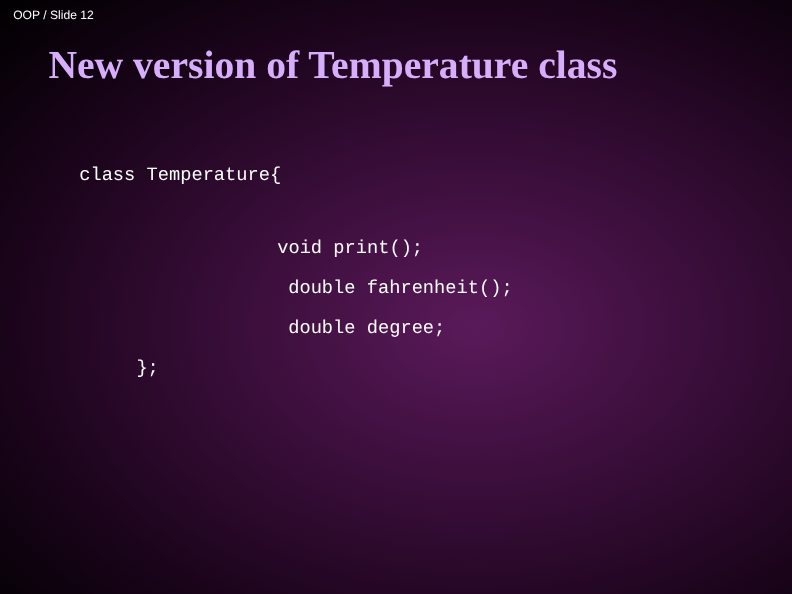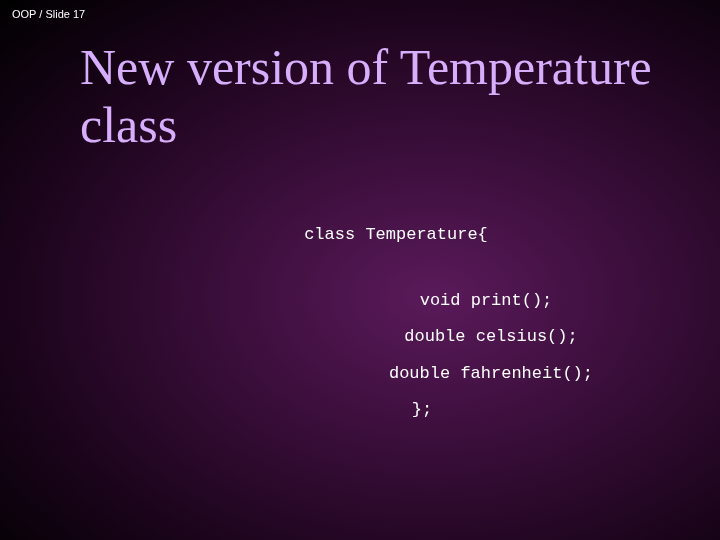--- a/index.html
+++ b/index.html
@@ -17,47 +17,46 @@
     }
     .header {
       color: #ffffff;
       font-size: 11px;
       padding: 8px 12px;
       font-weight: normal;
     }
     .title {
       color: #d7aefb;
       font-family: 'Times New Roman', Times, serif;
-      font-size: 50px;
-      font-weight: normal;
-      padding: 10px 0 0 80px;
+      font-size: 36px;
+      font-weight: bold;
+      padding: 10px 0 0 44px;
     }
     .code-block {
       color: #ffffff;
       font-family: 'Courier New', Courier, monospace;
       font-size: 17px;
       margin-top: 68px;
       padding-left: 72px;
       line-height: 1.5;
     }
     .code-line {
       white-space: pre;
       margin-bottom: 11px;
-      text-align: center;
     }
     .indent1 { padding-left: 156px; }
     .indent2 { padding-left: 180px; margin-top: 40px; }
     .indent3 { padding-left: 190px; }
     .indent4 { padding-left: 52px; }
   </style>
 </head>
 <body>
 
-<div class="header">OOP / Slide 17</div>
+<div class="header">OOP / Slide 12</div>
 <div class="title">New version of  Temperature class</div>
 
 <div class="code-block">
   <div class="code-line">class Temperature{</div>
   <div class="code-line indent2">void print();</div>
-  <div class="code-line indent3">double celsius();</div>
   <div class="code-line indent3">double fahrenheit();</div>
+  <div class="code-line indent3">double degree;</div>
   <div class="code-line indent4">};</div>
 </div>
 
 </body></html>

